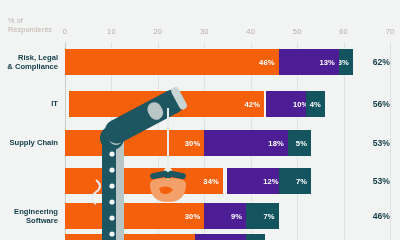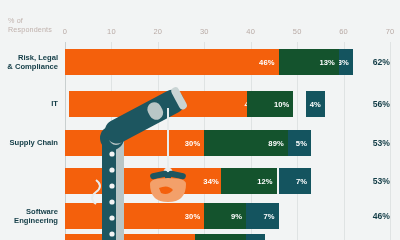--- a/index.html
+++ b/index.html
@@ -104,21 +104,21 @@
     box-sizing: border-box;
     padding-right: 4px;
     font-size: 7.6px;
     font-weight: bold;
     color: #ffffff;
     letter-spacing: .1px;
     white-space: nowrap;
     overflow: hidden;
   }
   .seg.s1 { background: #f4600c; }
-  .seg.s2 { background: #14532d; }
+  .seg.s2 { background: #4c1d95; }
   .seg.s3 { background: #14545f; }
 
   .row-total {
     position: absolute;
     width: 34px;
     text-align: right;
     font-size: 8.6px;
     font-weight: bold;
     color: #123c46;
     top: 50%;
@@ -177,48 +177,48 @@
           <div class="seg s3" style="left: 273.929px; width: 13.9286px;">3%</div>
         </div>
         <div class="row-total" style="left: 356px;">62%</div>
       </div>
       <div class="row" style="top: 91px;">
         <div class="row-label">
           <div>IT</div>
         </div>
         <div class="bar-track" style="width: 325px;">
           <div class="seg s1" style="left: 4px; width: 195px;">42%</div>
-          <div class="seg s2" style="left: 182px; width: 46.4286px; text-align: right;">10%</div>
+          <div class="seg s2" style="left: 201px; width: 46.4286px; text-align: right;">10%</div>
           <div class="seg s3" style="left: 241.429px; width: 18.5714px;">4%</div>
         </div>
         <div class="row-total" style="left: 356px;">56%</div>
       </div>
       <div class="row" style="top: 130px;">
         <div class="row-label">
           <div>Supply Chain</div>
         </div>
         <div class="bar-track" style="width: 325px;">
           <div class="seg s1" style="left: 0px; width: 139.286px;">30%</div>
-          <div class="seg s2" style="left: 139.286px; width: 83.5714px;">89%</div>
+          <div class="seg s2" style="left: 139.286px; width: 83.5714px;">18%</div>
           <div class="seg s3" style="left: 222.857px; width: 23.2143px;">5%</div>
         </div>
         <div class="row-total" style="left: 356px;">53%</div>
       </div>
       <div class="row" style="top: 168px;">
         <div class="bar-track" style="width: 325px;">
           <div class="seg s1" style="left: 0px; width: 157.857px;">34%</div>
-          <div class="seg s2" style="left: 156px; width: 55.7143px;">12%</div>
+          <div class="seg s2" style="left: 162px; width: 55.7143px;">12%</div>
           <div class="seg s3" style="left: 213.571px; width: 32.5px;">7%</div>
         </div>
         <div class="row-total" style="left: 356px;">53%</div>
       </div>
       <div class="row" style="top: 203px;">
         <div class="row-label">
+          <div>Engineering</div>
           <div>Software</div>
-          <div>Engineering</div>
         </div>
         <div class="bar-track" style="width: 325px;">
           <div class="seg s1" style="left: 0px; width: 139.286px;">30%</div>
           <div class="seg s2" style="left: 139.286px; width: 41.7857px;">9%</div>
           <div class="seg s3" style="left: 181.071px; width: 32.5px;">7%</div>
         </div>
         <div class="row-total" style="left: 356px;">46%</div>
       </div>
       <div class="row" style="top: 234px;">
         <div class="bar-track" style="width: 325px;">

